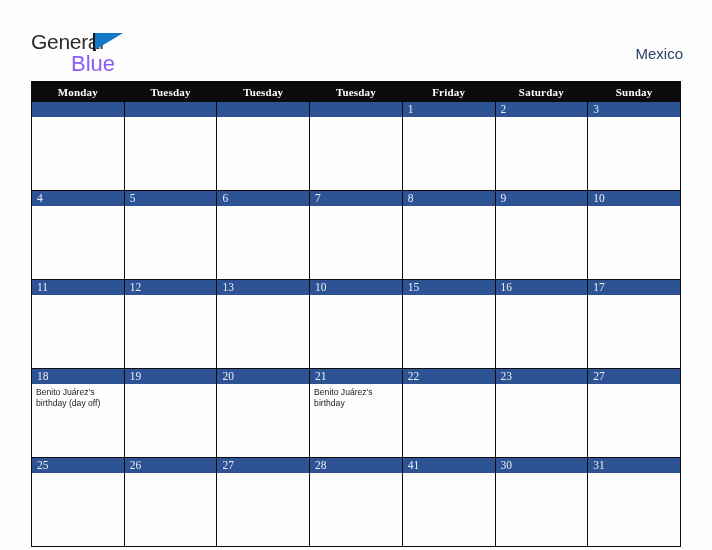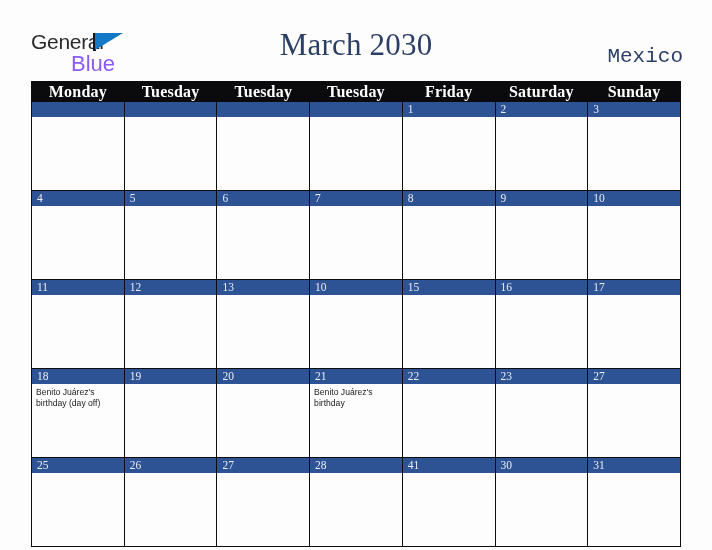--- a/index.html
+++ b/index.html
@@ -76,41 +76,41 @@
     font-family: "Liberation Serif", serif;
     font-size: 31px;
     color: #2b3f66;
     letter-spacing: 0.2px;
   }
 
   .region {
     position: absolute;
     right: 29px;
     top: 45px;
-    font-family: Liberation Mono, monospace;
-    font-size: 21px;
+    font-family: Liberation Sans, sans-serif;
+    font-size: 15px;
     color: #2b3f66;
     text-align: center;
   }
 
   
   .calendar {
     position: absolute;
     left: 31px;
     top: 81px;
     width: 650px;
     border-collapse: collapse;
     table-layout: fixed;
   }
 
   .calendar th {
     background: #0b0b0d;
     color: #ffffff;
     font-family: "Liberation Serif", serif;
-    font-size: 16px;
+    font-size: 11px;
     font-weight: bold;
     height: 19px;
     padding: 0;
     text-align: center;
     border: 1px solid #0b0b0d;
     letter-spacing: 0.2px;
   }
 
   .calendar td {
     padding: 0;
@@ -154,21 +154,20 @@
 
 <div class="header">
 
   <div class="logo">
     <span class="logo-general">General</span>
     <span class="logo-bar"></span>
     <span class="logo-triangle"></span>
     <span class="logo-blue">Blue</span>
   </div>
 
-  <div class="title">March 2030</div>
 
   <div class="region">Mexico</div>
 
 </div>
 
 <table class="calendar">
   <thead>
     <tr>
         <th>Monday</th>
         <th>Tuesday</th>

